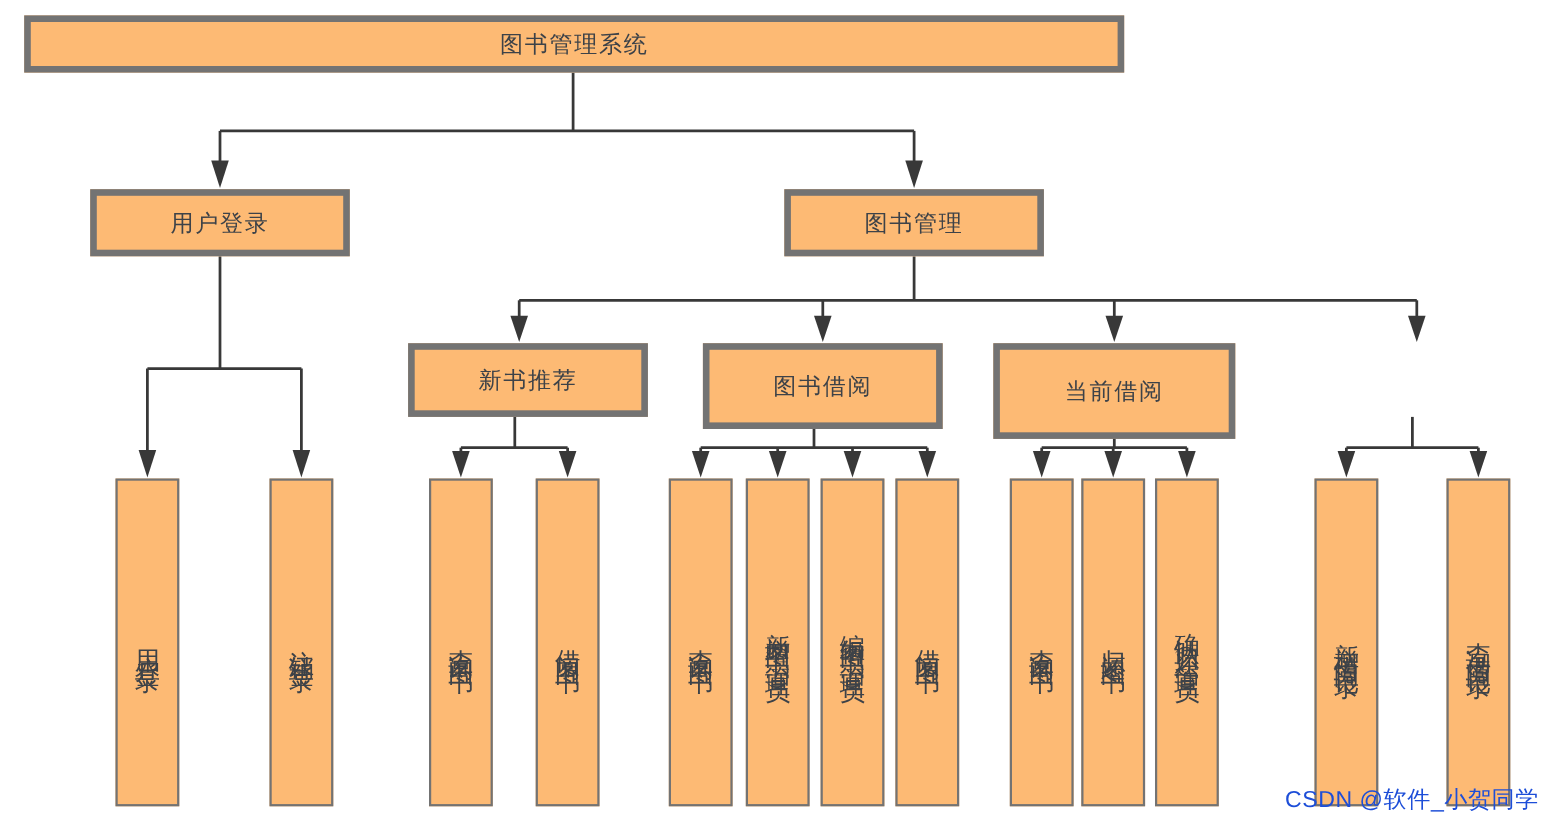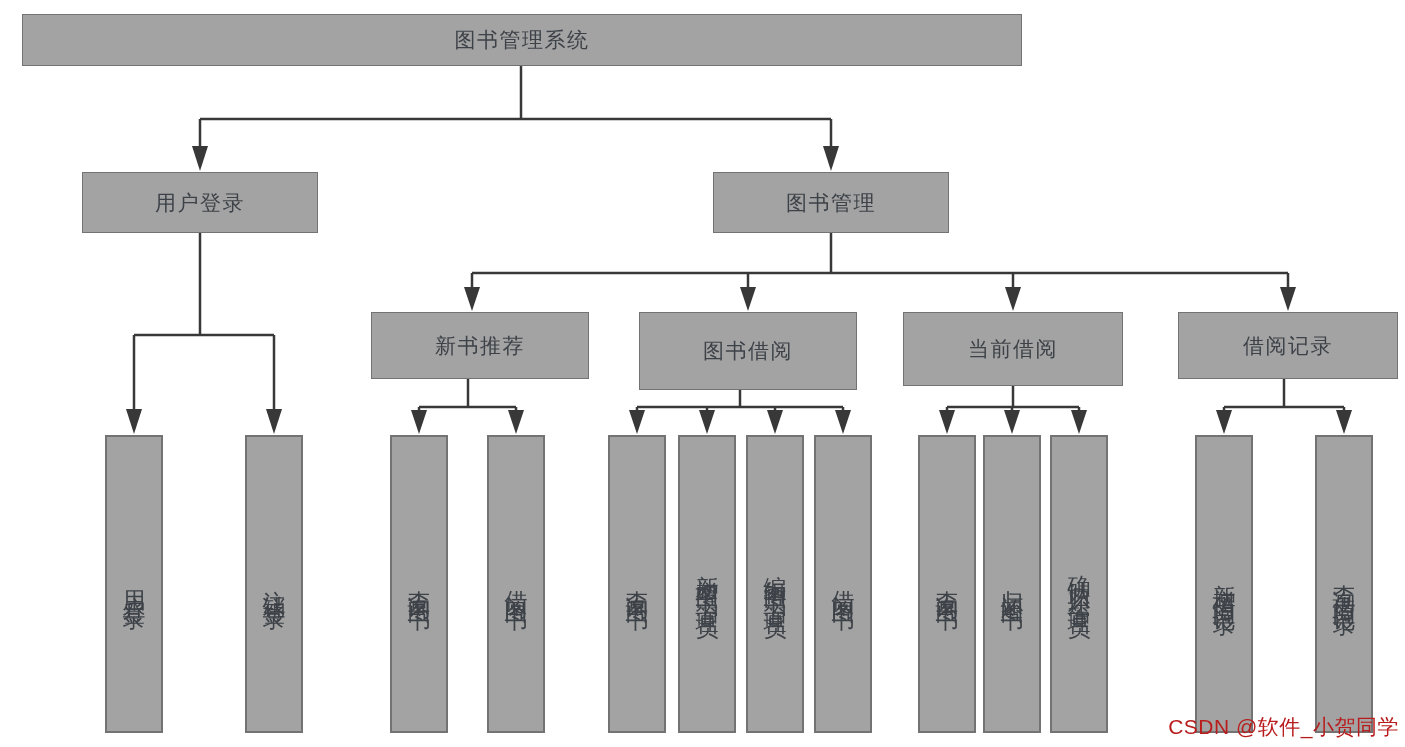--- a/index.html
+++ b/index.html
@@ -15,22 +15,22 @@
     background: #ffffff;
     overflow: hidden;
   }
   .connector-layer {
     position: absolute;
     left: 0; top: 0;
     z-index: 0;
   }
   .node {
     position: absolute;
-    background: #a3a3a3;
-    border: 1px solid #737373;
+    background: #fdba74;
+    border: 6px solid #737373;
     box-sizing: border-box;
     display: flex;
     align-items: center;
     justify-content: center;
     color: #3d4248;
     z-index: 1;
   }
   .node.header {
     font-size: 21px;
     letter-spacing: 1.5px;
@@ -46,21 +46,21 @@
     line-height: 1;
     letter-spacing: 6px;
     color: #3d4248;
   }
   .watermark {
     position: absolute;
     right: 6px;
     bottom: 6px;
     z-index: 5;
     font-size: 21px;
-    color: #b91c1c;
+    color: #1d4ed8;
     letter-spacing: 0.5px;
     white-space: nowrap;
   }
 </style>
 </head>
 <body>
 
 <div class="stage">
 
   <svg class="connector-layer" width="1405" height="747" viewBox="0 0 1405 747">
@@ -139,25 +139,22 @@
   <div class="node header" style="left:713px; top:172px; width:236px; height:61px;">
     <span>图书管理</span>
   </div>
 
   <div class="node header" style="left:371px; top:312px; width:218px; height:67px;">
     <span>新书推荐</span>
   </div>
   <div class="node header" style="left:639px; top:312px; width:218px; height:78px;">
     <span>图书借阅</span>
   </div>
-  <div class="node header" style="left:903px; top:312px; width:220px; height:74px;">
+  <div class="node header" style="left:903px; top:312px; width:220px; height:87px;">
     <span>当前借阅</span>
-  </div>
-  <div class="node header" style="left:1178px; top:312px; width:220px; height:67px;">
-    <span>借阅记录</span>
   </div>
 
   <div class="node leaf" style="left:105px; top:435px; width:58px; height:298px;">
     <span class="vtext">用户登录</span>
   </div>
   <div class="node leaf" style="left:245px; top:435px; width:58px; height:298px;">
     <span class="vtext">注销登录</span>
   </div>
   <div class="node leaf" style="left:390px; top:435px; width:58px; height:298px;">
     <span class="vtext">查询图书</span>

